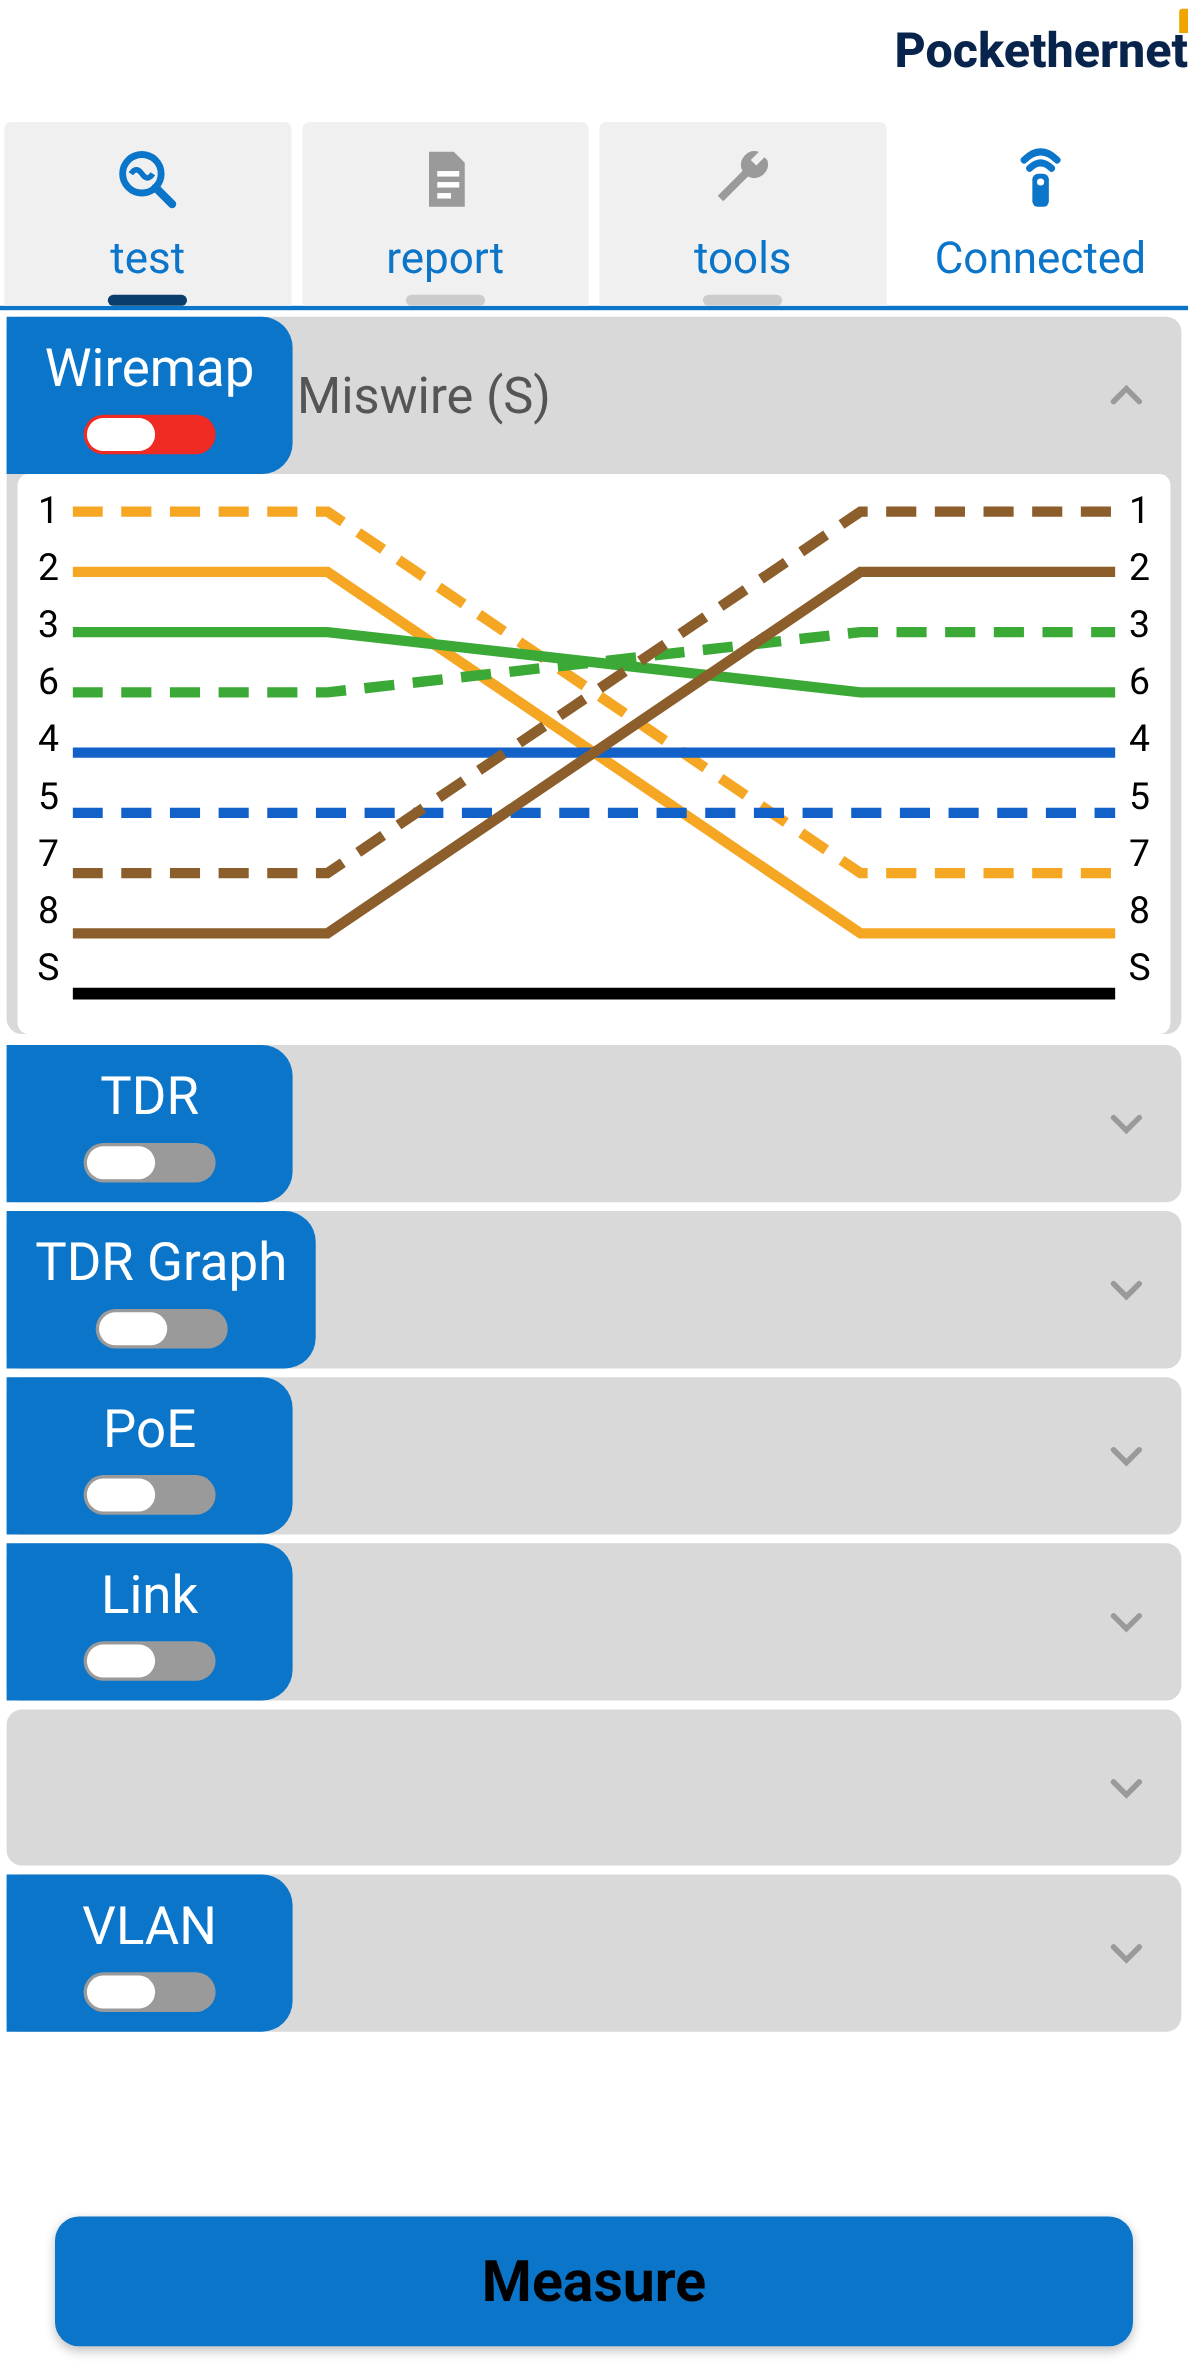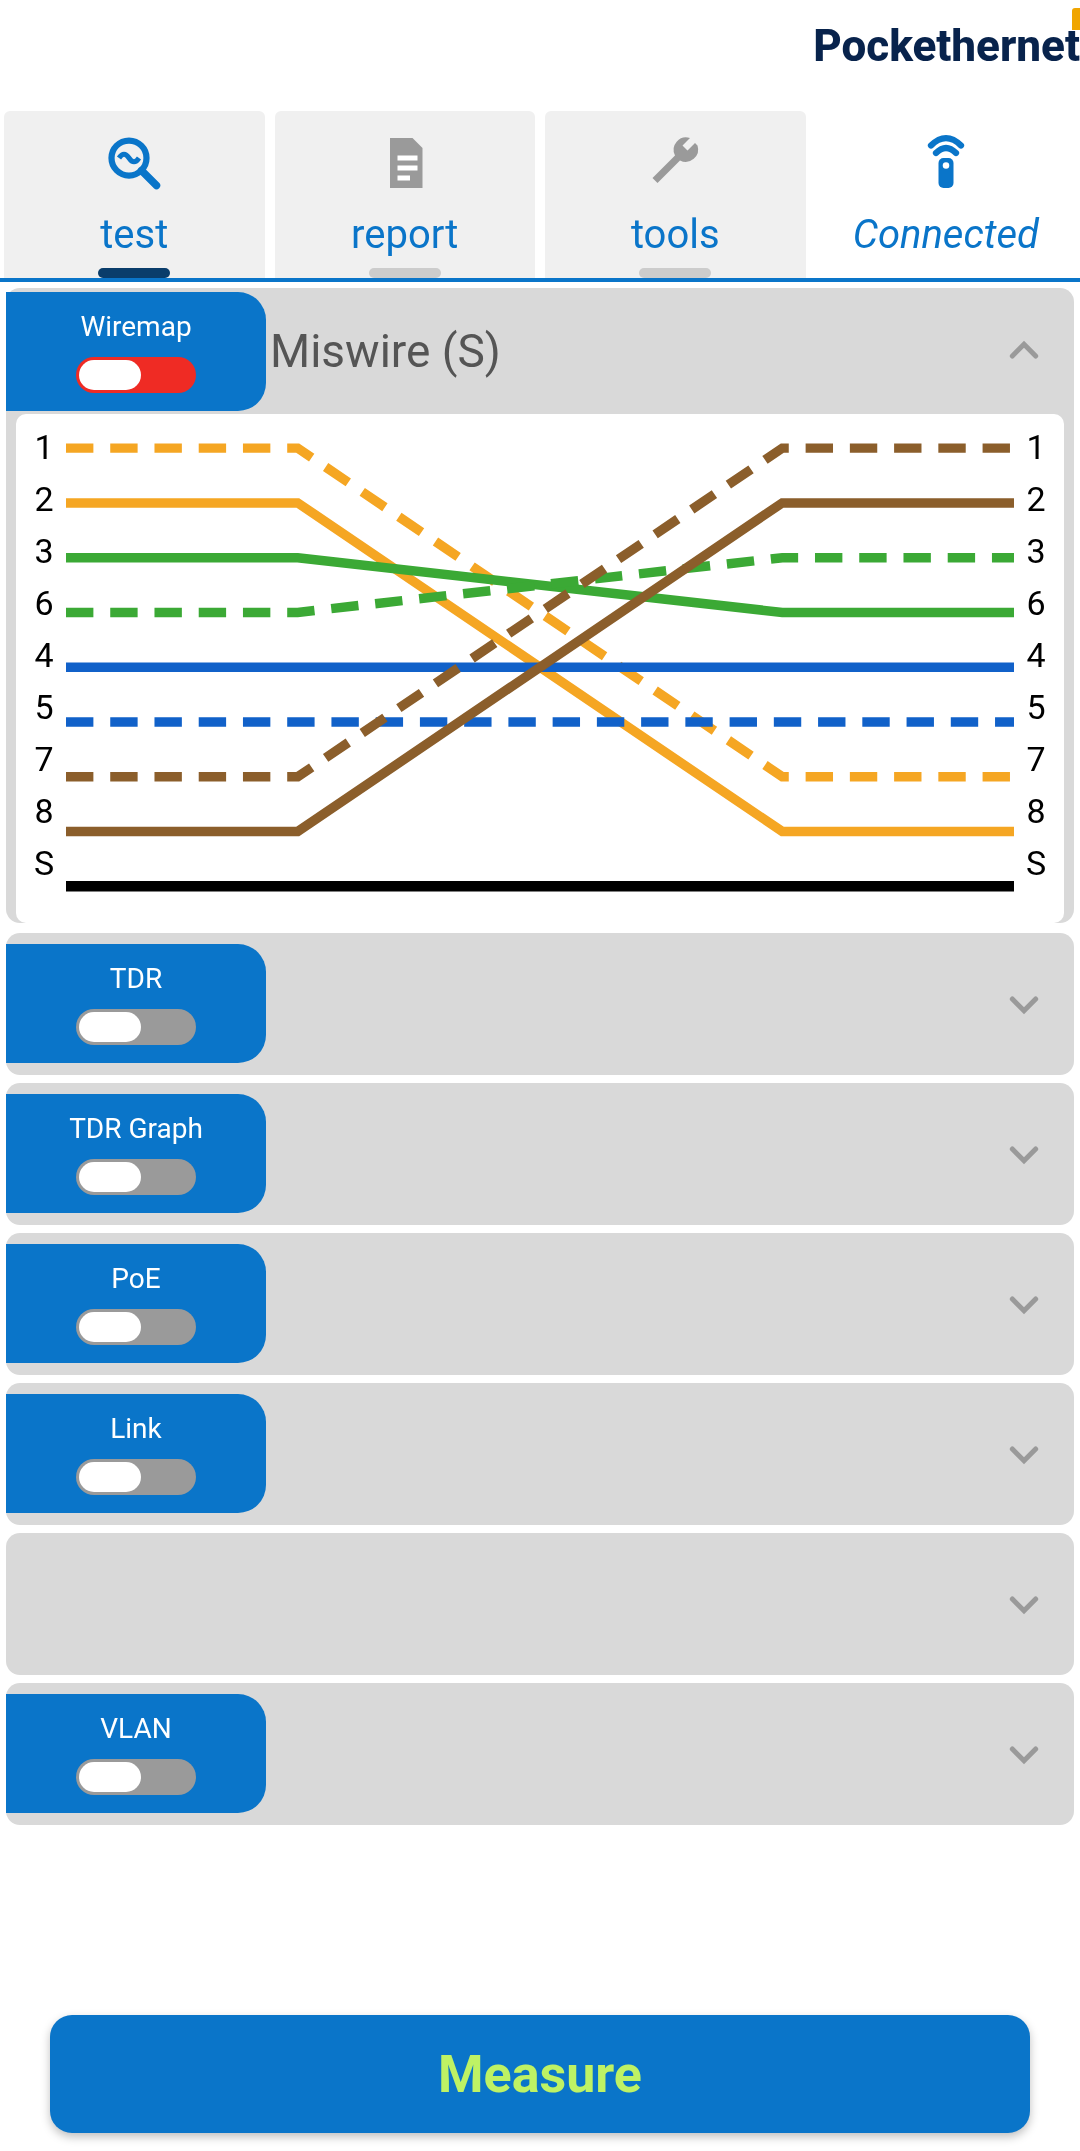--- a/index.html
+++ b/index.html
@@ -51,21 +51,20 @@
   border-radius: 6px 6px 0 0;
   padding: 22px 0 20px;
   display: flex;
   flex-direction: column;
   align-items: center;
   gap: 18px;
   position: relative;
 }
 .tab.connection {
   background: transparent;
-  font-style: italic;
 }
 .tab-label {
   font-size: 40px;
   color: #0a75c9;
 }
 .tab .icon {
   width: 60px; height: 60px;
   display: flex; align-items: center; justify-content: center;
 }
 .tab .underline {
@@ -96,21 +95,21 @@
   border-radius: 0 28px 28px 0;
   padding: 18px 26px 18px 26px;
   min-width: 260px;
   display: flex;
   flex-direction: column;
   align-items: center;
   gap: 14px;
 }
 .panel-pill-label {
   color: #fff;
-  font-size: 28px;
+  font-size: 48px;
 }
 .toggle {
   width: 120px; height: 36px;
   border-radius: 18px;
   position: relative;
 }
 .toggle.off { background: #9a9a9a; }
 .toggle.on-red { background: #ef2b24; }
 .toggle .knob {
   position: absolute;
@@ -162,21 +161,21 @@
 .measure-btn {
   position: fixed;
   bottom: 18px;
   left: 50px; right: 50px;
   height: 118px;
   background: #0a75c9;
   border-radius: 22px;
   display: flex;
   align-items: center;
   justify-content: center;
-  color: #bef264;
+  color: #000000;
   font-size: 52px;
   font-weight: 700;
   box-shadow: 0 4px 10px rgba(0,0,0,0.25);
 }
 
 .panel-collapsed .panel-header { min-height: 142px; }
 .panel-collapsed .panel-pill { min-width: 260px; }
 </style>
 </head>
 <body>

